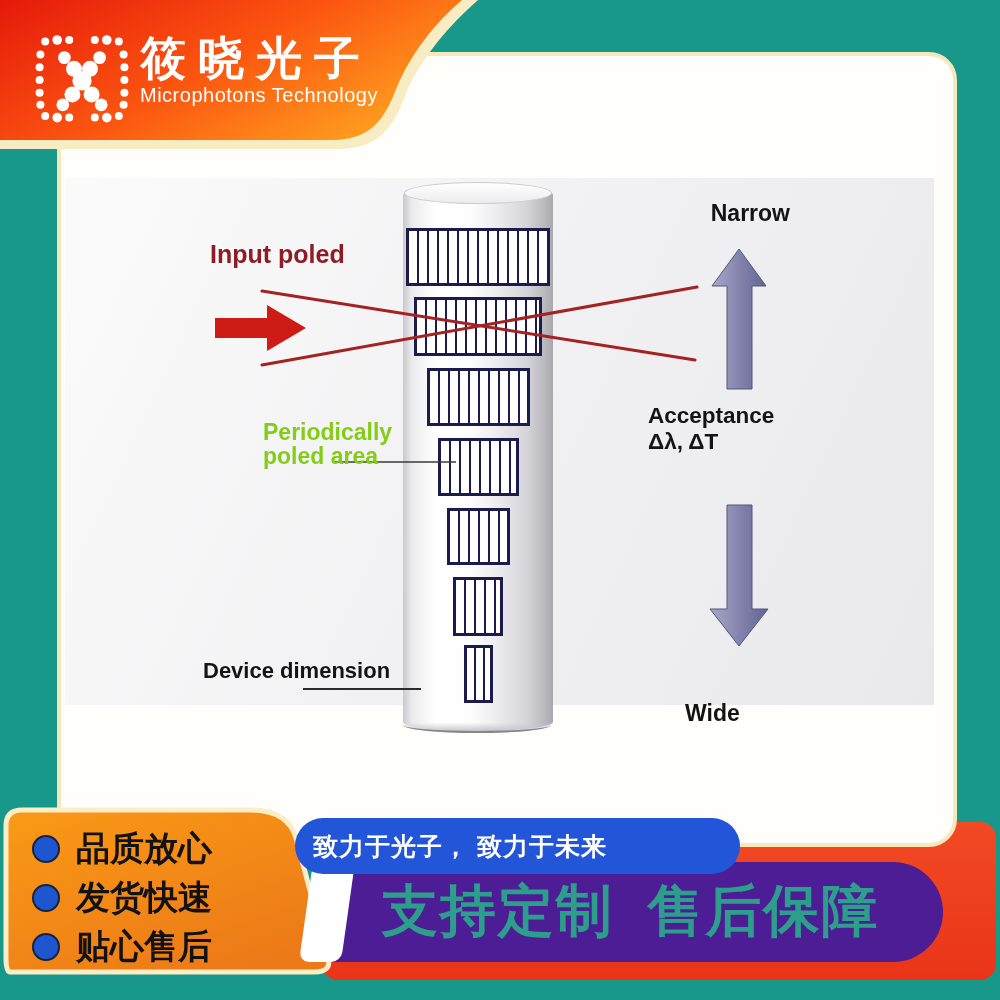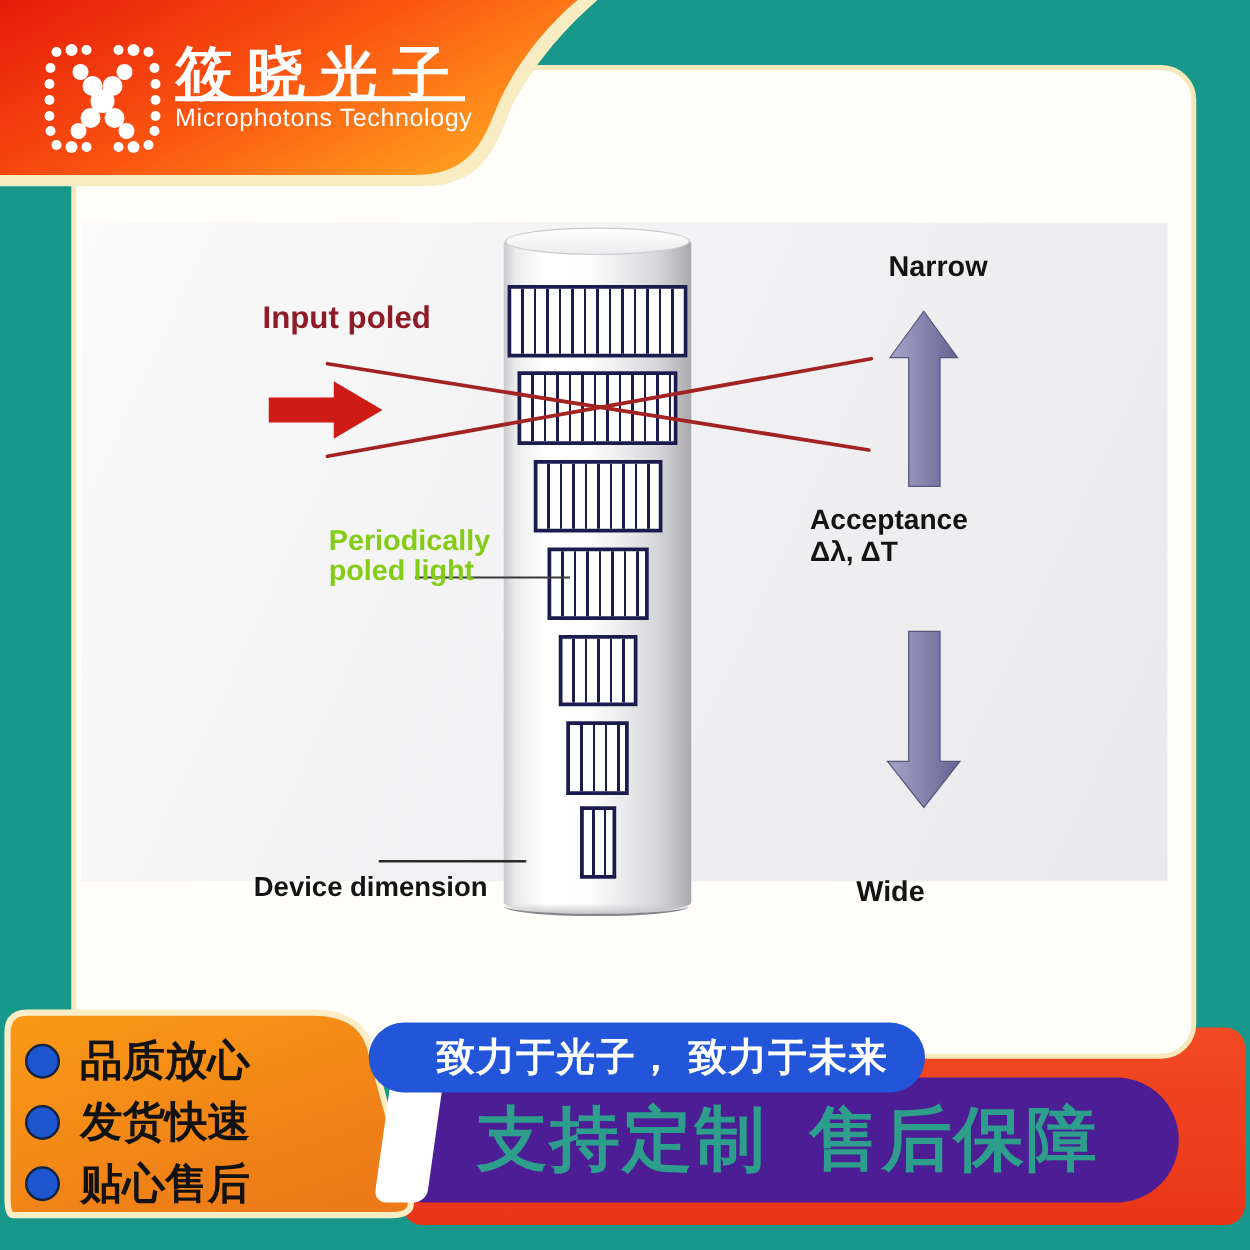--- a/index.html
+++ b/index.html
@@ -38,42 +38,42 @@
         transparent 0,transparent calc(var(--pitch) - 2px),
         #1b1b4e calc(var(--pitch) - 2px),#1b1b4e var(--pitch)),#ffffff;}
 
   
   .overlay{left:0;top:0;width:1000px;height:1000px;pointer-events:none;}
 
   
   .lbl{position:absolute;font-weight:bold;color:#141414;}
   .input-light{left:210px;top:240px;font-size:25px;color:#8e1b26;}
   .poled-label{left:263px;top:420px;font-size:23px;line-height:24px;color:#84cc16;}
-  .device-label{left:203px;top:658px;font-size:22px;margin-top:39px;}
+  .device-label{left:203px;top:658px;font-size:22px;}
   .narrow-label{left:690px;top:200px;width:100px;text-align:right;font-size:23px;}
   .acceptance-label{left:648px;top:403px;width:180px;text-align:left;font-size:22.5px;line-height:26px;}
   .wide-label{left:685px;top:700px;width:85px;font-size:23px;}
 
   
   .header-svg{left:0;top:0;width:500px;height:160px;}
   .logo-svg{left:26px;top:24px;width:112px;height:104px;}
-  .brand-cn{left:140px;top:28px;font-size:46px;font-weight:bold;color:#fff;letter-spacing:12px;white-space:nowrap;text-decoration:underline;}
+  .brand-cn{left:140px;top:28px;font-size:46px;font-weight:bold;color:#fff;letter-spacing:12px;white-space:nowrap;}
   .brand-en{left:140px;top:84px;font-size:20px;color:#fff;white-space:nowrap;letter-spacing:0.5px;}
 
   
   .orange-svg{left:0;top:800px;width:360px;height:200px;}
-  .features{left:20px;top:824px;width:260px;}
+  .features{left:32px;top:824px;width:260px;}
   .feature-row{position:relative;height:49px;display:flex;align-items:center;}
   .bullet{width:28px;height:28px;border-radius:50%;background:#1e56d0;border:2px solid #14233f;box-sizing:border-box;margin-right:16px;flex:0 0 auto;}
   .feature-text{font-size:34px;font-weight:bold;color:#121212;white-space:nowrap;}
 
   
   .pill{left:295px;top:818px;width:445px;height:56px;background:#2255d8;border-radius:28px;
         display:flex;align-items:center;padding-left:18px;box-sizing:border-box;}
-  .pill-text{color:#fff;font-size:31px;font-weight:bold;white-space:nowrap;letter-spacing:1px;margin-left:36px;}
+  .pill-text{color:#fff;font-size:25px;font-weight:bold;white-space:nowrap;letter-spacing:1px;}
 
   
   .promise-box{left:318px;top:862px;width:625px;height:100px;background:#4c1d95;
         border-radius:22px 54px 54px 22px;display:flex;align-items:center;justify-content:center;}
   .promise-box::before{content:"";position:absolute;left:-12px;top:0;width:42px;height:100%;
         background:#ffffff;transform:skewX(-8deg);border-radius:10px;}
   .promise-text{position:relative;color:#2d9e8c;font-size:56px;font-weight:bold;white-space:nowrap;letter-spacing:2px;word-spacing:16px;}
 </style>
 </head>
 <body>
@@ -115,21 +115,21 @@
     <line x1="332" y1="462" x2="456" y2="462" stroke="#3a3a3a" stroke-width="1.5"></line>
     <line x1="303" y1="689" x2="421" y2="689" stroke="#2b2b2b" stroke-width="2"></line>
 
     <polygon points="739,249 766,286 752,286 752,389 727,389 727,286 712,286" fill="url(#slate)" stroke="#55557f" stroke-width="1"></polygon>
     <polygon points="727,505 752,505 752,609 768,609 739,646 710,609 727,609" fill="url(#slate)" stroke="#55557f" stroke-width="1"></polygon>
   </svg>
 
   <div class="lbl input-light">Input poled</div>
   <div class="lbl poled-label">
     <div>Periodically</div>
-    <div>poled light</div>
+    <div>poled area</div>
   </div>
   <div class="lbl device-label">Device dimension</div>
   <div class="lbl narrow-label">Narrow</div>
   <div class="lbl acceptance-label">
     <div>Acceptance</div>
     <div>Δλ, ΔT</div>
   </div>
   <div class="lbl wide-label">Wide</div>
 
   <svg class="abs header-svg" viewBox="0 0 500 160">

